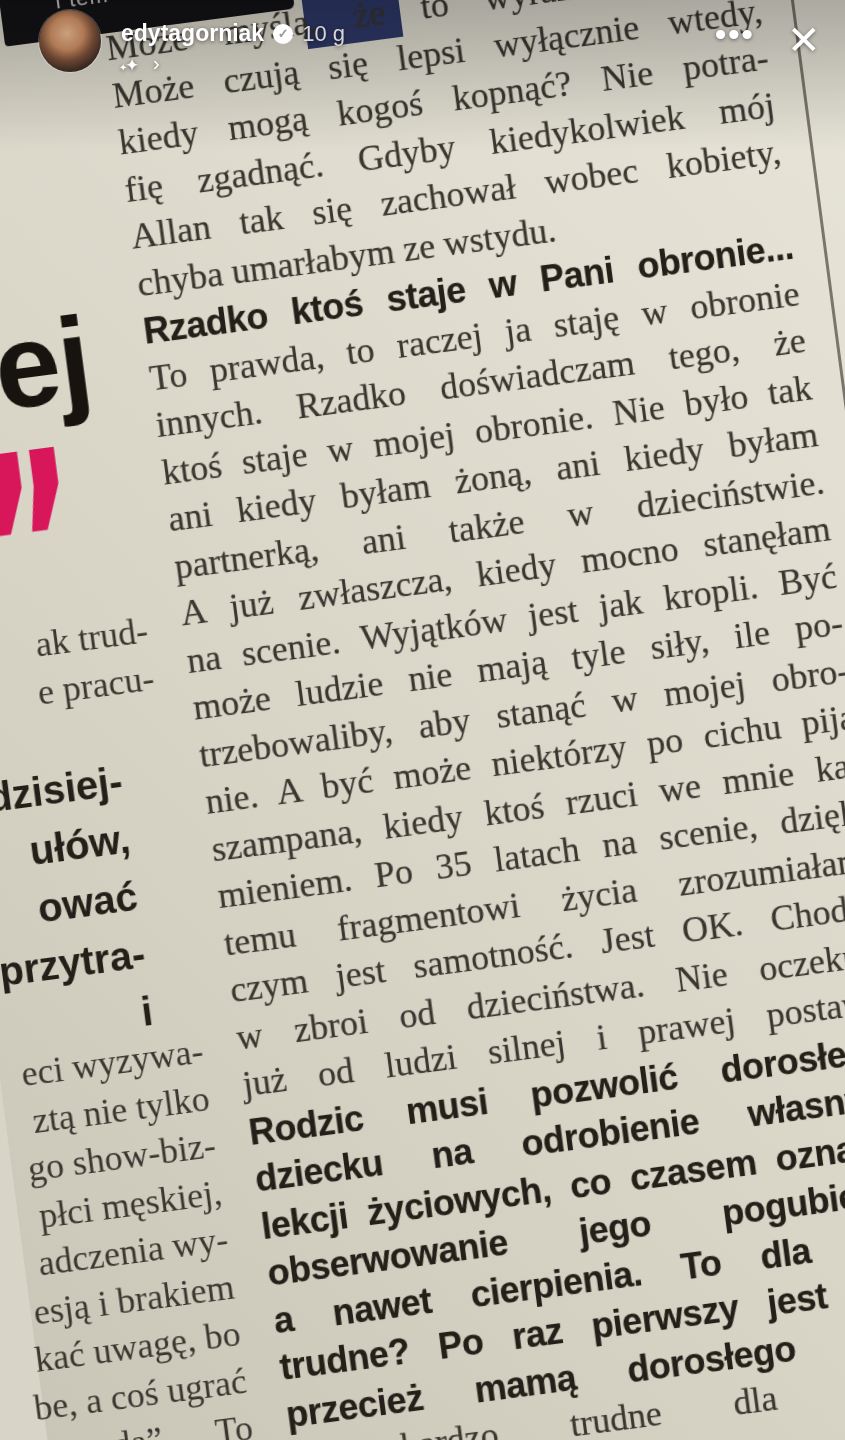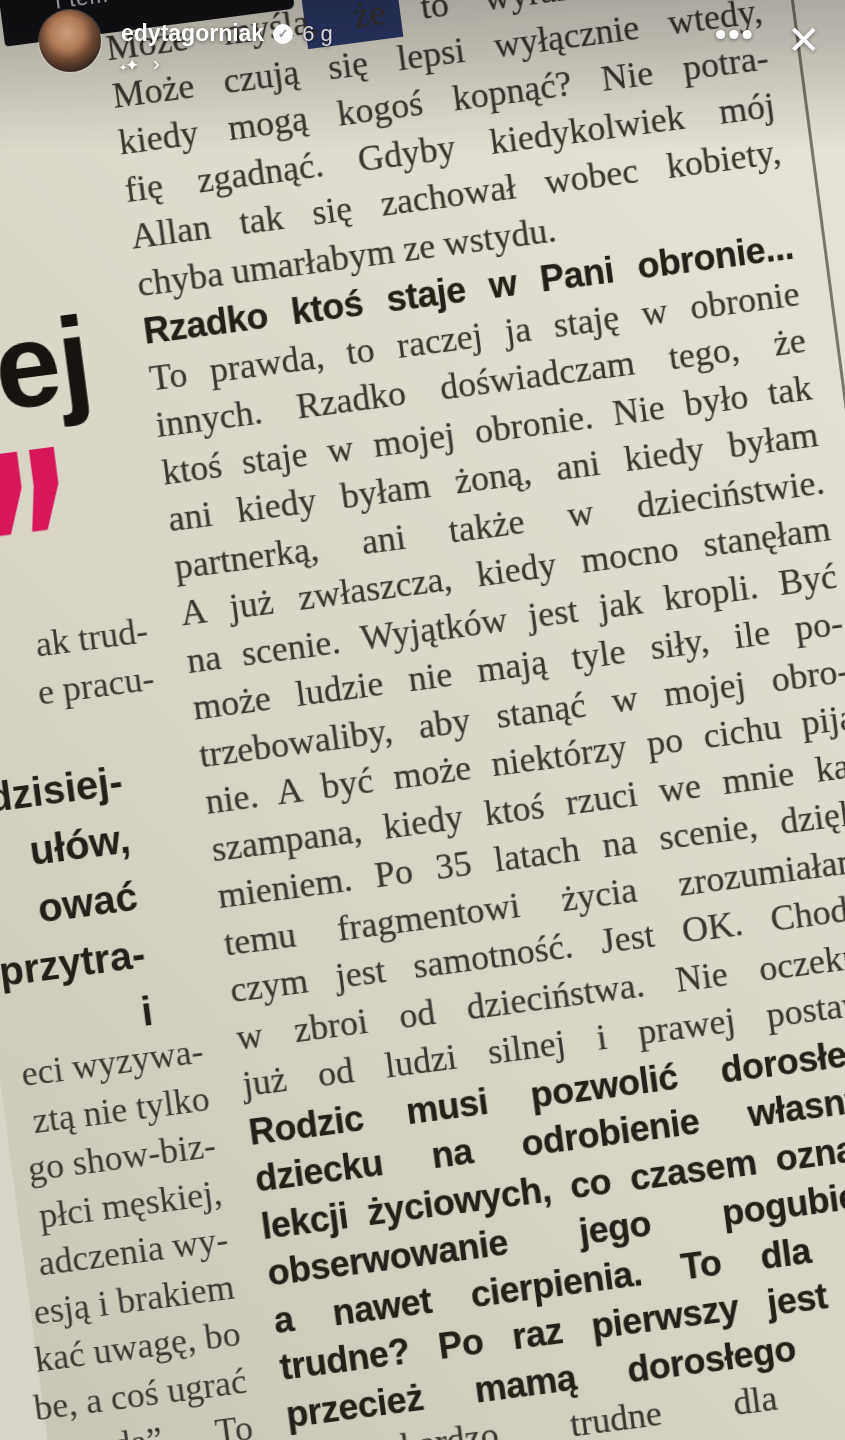--- a/index.html
+++ b/index.html
@@ -132,21 +132,21 @@
       </div>
   </div>
 
   <div class="top-grad"></div>
 
   <div class="hdr">
     <div class="avatar"></div>
     <div class="uname-row">
       <span class="uname">edytagorniak</span>
       <span class="badge">✓</span>
-      <span class="tstamp">6 g</span>
+      <span class="tstamp">10 g</span>
     </div>
     <div class="fx-row">
       <span class="sparkles">
         <span class="sp1">✦</span>
         <span class="sp2">✦</span>
       </span>
       <span class="chev">›</span>
     </div>
     <div class="dots">•••</div>
     <div class="close">✕</div>

